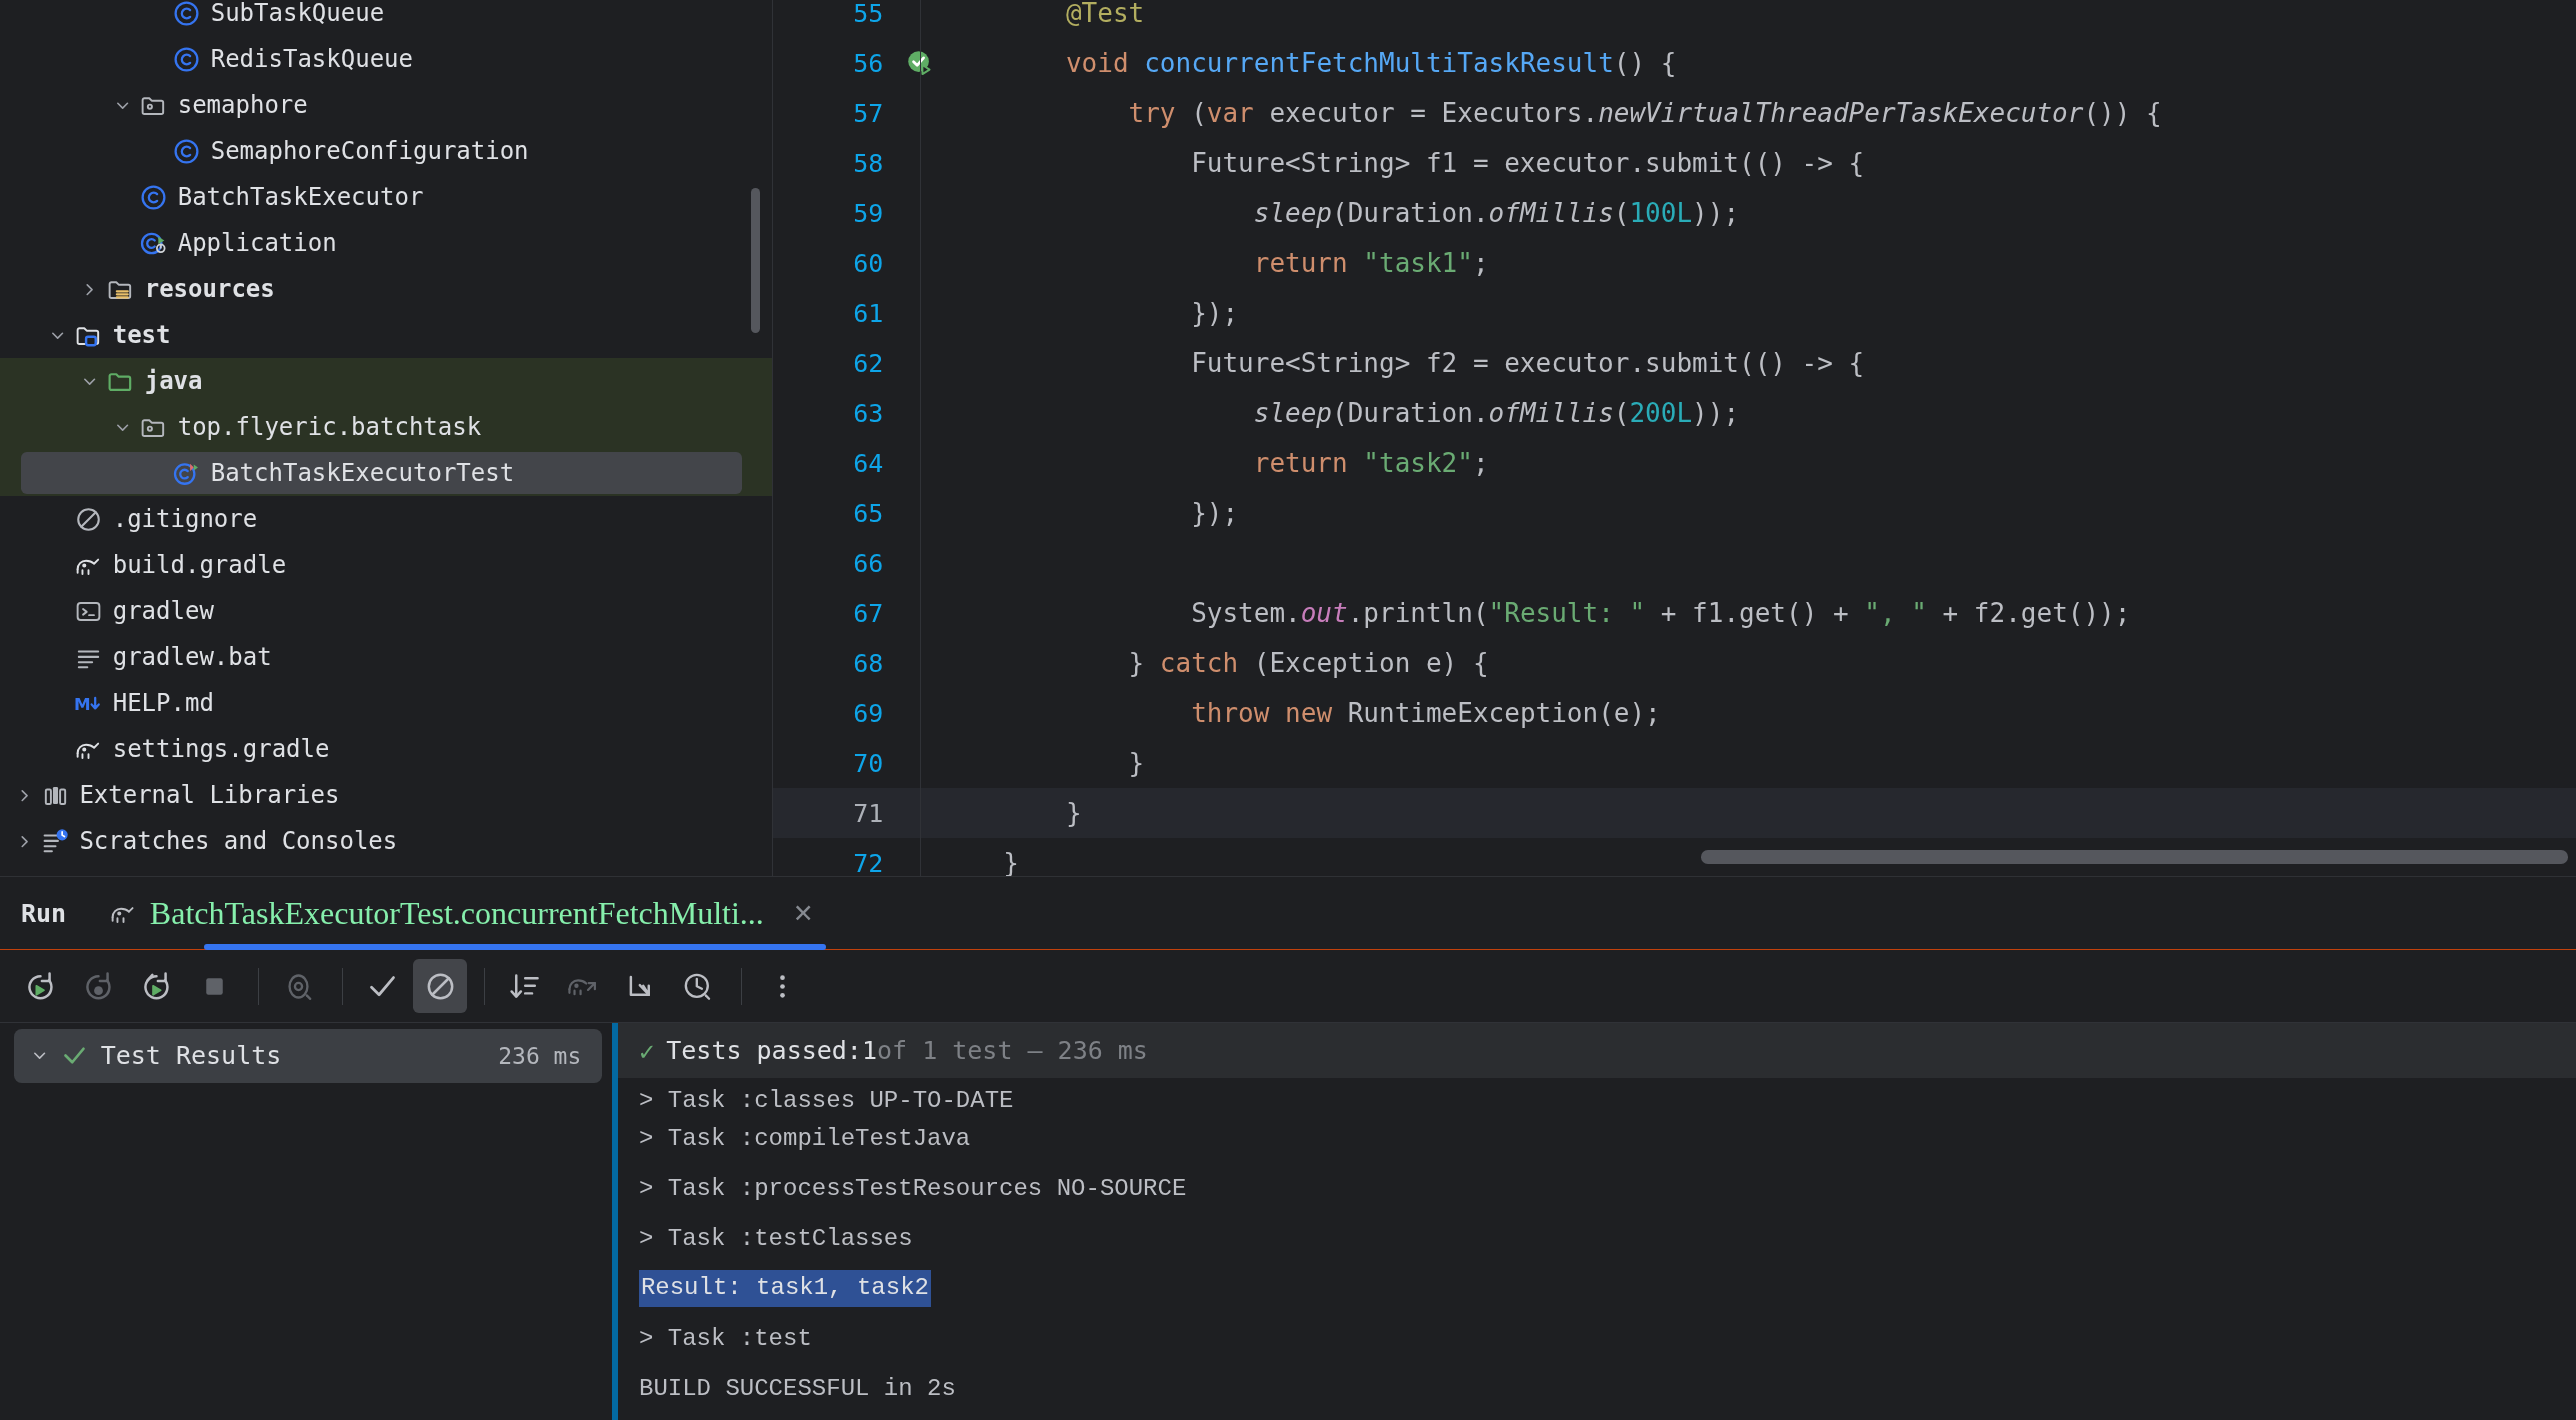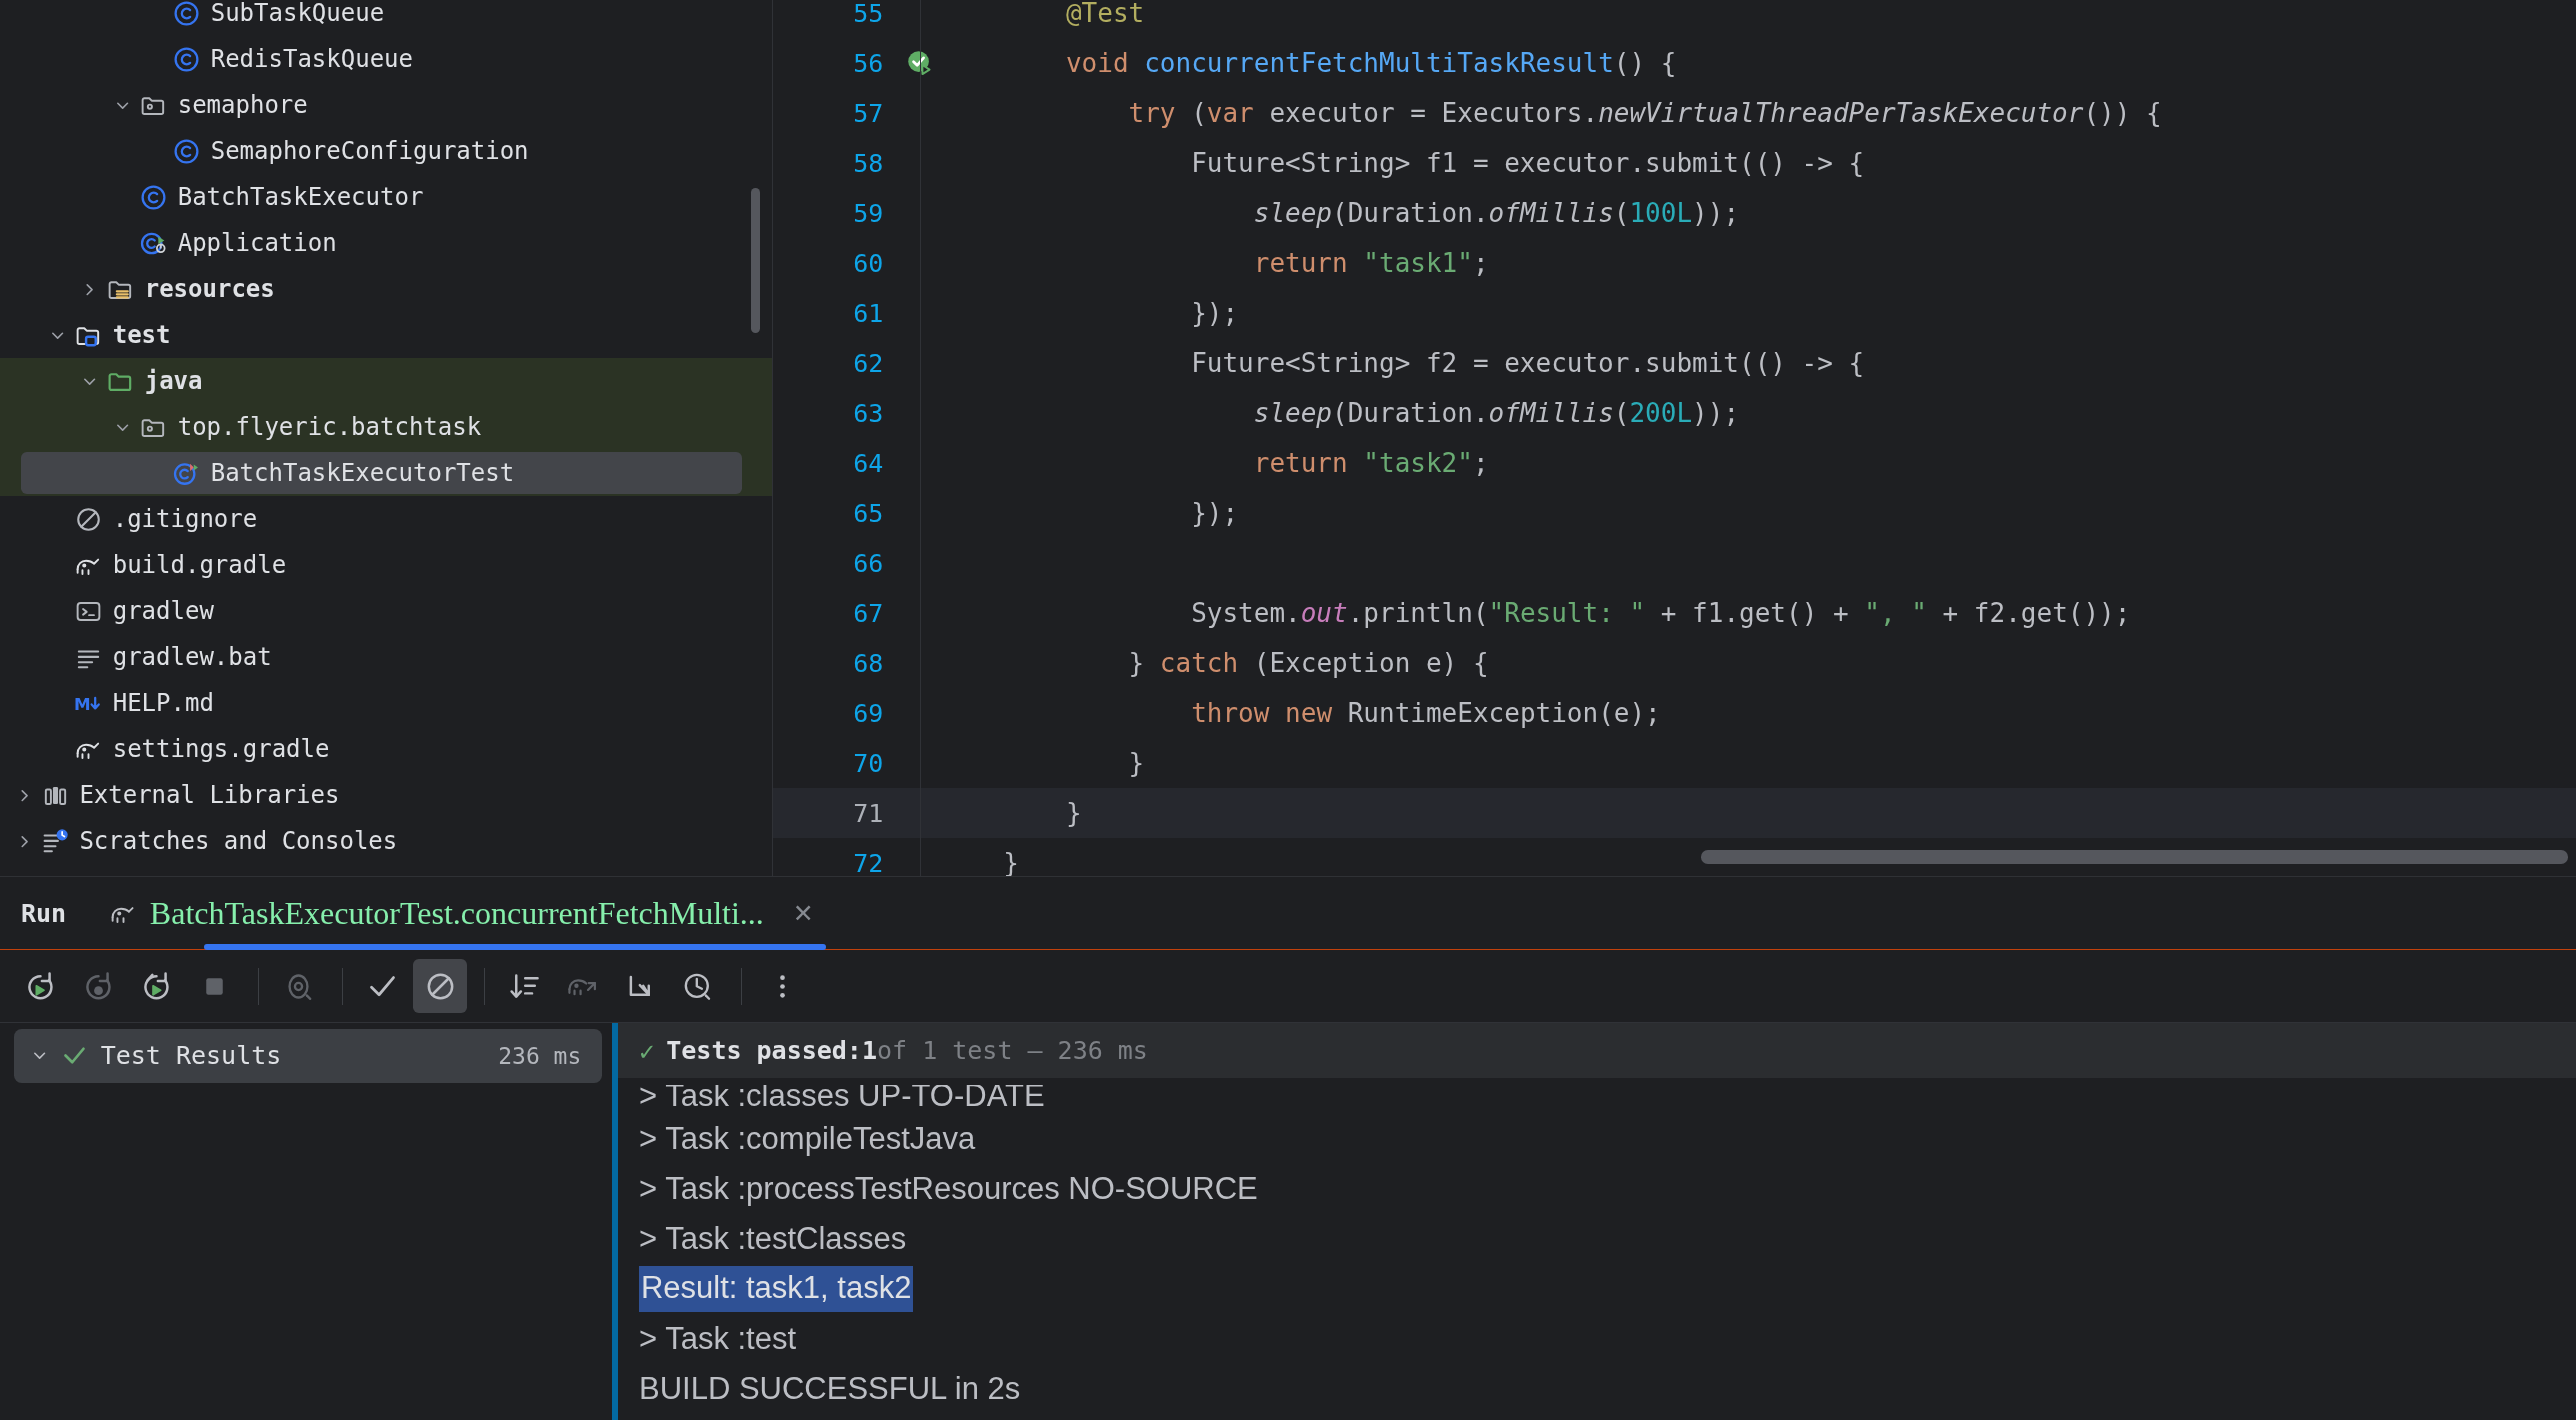--- a/index.html
+++ b/index.html
@@ -160,26 +160,26 @@
   .tr-label { font-size: 25px; color: #dfe1e5; font-family: "DejaVu Sans Mono", monospace; }
   .tr-time { margin-left: auto; margin-right: 21px; font-size: 23px; color: #b4b7bd; font-family: "DejaVu Sans Mono", monospace; }
 
   .console { flex: 1; position: relative; background: #1e1f22; overflow: hidden; }
   .cons-summary {
     height: 56px; display: flex; align-items: center; padding-left: 21px;
     background: #2b2d30; font-family: "DejaVu Sans Mono", monospace; font-size: 25px;
     border-bottom: 1px solid #1e1f22;
   }
   .cons-summary .ck { color: #6aab73; margin-right: 11.6px; font-size: 26px; }
-  .sum-strong { color: #dfe1e5; font-weight: bold; }
+  .sum-strong { color: #dfe1e5; font-weight: normal; }
   .sum-dim { color: #7e8186; }
   .cons-lines { padding-left: 21px; padding-top: 5.8px; }
   .cons-line {
     height: 50px; display: flex; align-items: center;
-    font-family: Liberation Sans, sans-serif; font-size: 31px; color: #bcbec4; white-space: pre;
+    font-family: Liberation Mono, monospace; font-size: 24px; color: #bcbec4; white-space: pre;
   }
   .cons-line.clipped { height: 29px; overflow: hidden; align-items: flex-end; }
   .hl { background: #2f5195; color: #dfe1e5; padding: 3.9px 1.9px 5.8px 1.9px; }
 </style>
 </head>
 <body>
 
 <div class="app">
 
   <div class="top">

